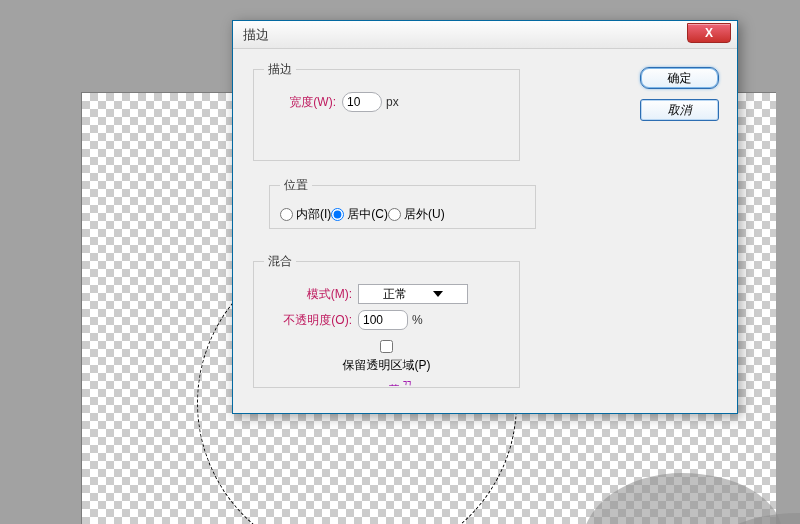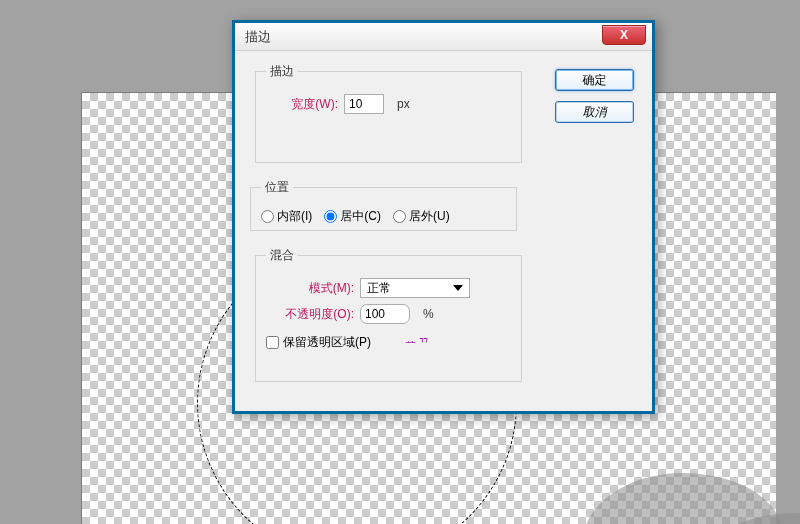--- a/index.html
+++ b/index.html
@@ -41,24 +41,24 @@
     position: absolute;
     background: rgba(140,140,140,0.55);
   }
   .ghost1 { left: 500px; top: 380px; width: 200px; height: 120px; border-radius: 50% 50% 40% 60% / 60% 50% 50% 40%; }
   .ghost2 { left: 620px; top: 420px; width: 160px; height: 100px; border-radius: 60% 40% 50% 50% / 50% 60% 40% 50%; }
 
   .dialog {
     position: absolute;
     left: 232px;
     top: 20px;
-    width: 423px;
+    width: 506px;
     height: 394px;
     background: #f0f0f0;
-    border: 3px solid #0369a1;
+    border: 1px solid #0369a1;
     box-shadow: 3px 3px 12px rgba(0,0,0,0.35);
   }
   .titlebar {
     height: 28px;
     background: linear-gradient(#fdfdfd, #e9e9e9);
     border-bottom: 1px solid #d0d0d0;
     display: flex;
     align-items: center;
     padding-left: 10px;
     position: relative;
@@ -91,80 +91,80 @@
     background: transparent;
     padding: 8px 10px 6px 10px;
     margin: 0;
   }
   legend {
     padding: 0 4px;
     color: #333;
     font-size: 12px;
   }
   .fs-stroke { left: 20px; top: 12px; width: 267px; height: 100px; }
-  .fs-pos    { left: 15px; top: 128px; width: 267px; height: 52px; }
-  .fs-blend  { left: 20px; top: 196px; width: 267px; height: 135px; }
+  .fs-pos    { left: 36px; top: 128px; width: 267px; height: 52px; }
+  .fs-blend  { left: 20px; top: 204px; width: 267px; height: 135px; }
 
   .row { display: flex; align-items: center; margin: 6px 0; }
   .lbl { text-align: right; margin-right: 6px; color: #be185d; }
   .input {
     border: 1px solid #abadb3;
     background: #fff;
     height: 20px;
     padding: 0 4px;
     font-size: 12px;
   }
-  .unit { margin-left: 13px; color: #333; }
+  .unit { margin-left: 4px; color: #333; }
 
   .color-swatch {
     width: 62px;
     height: 20px;
     background: #000;
     border: 1px solid #888;
   }
 
-  .radio-row { display: flex; align-items: flex-end; gap: 12px; padding-top: 4px; }
+  .radio-row { display: flex; align-items: flex-end; padding-top: 4px; }
   .radio-item { display: flex; align-items: center; gap: 3px; }
   .radio-item input { margin: 0; }
 
   .select {
     border: 1px solid #abadb3;
     background: #fff;
     height: 20px;
     width: 110px;
     display: flex;
     align-items: center;
     justify-content: space-between;
-    padding: 0 6px;
+    padding: 0 24px;
   }
   .tri {
     width: 0; height: 0;
     border-left: 5px solid transparent;
     border-right: 5px solid transparent;
     border-top: 6px solid #000;
   }
-  .check-row { display: flex; align-items: center; gap: 4px; margin-top: 10px; }
+  .check-row { display: flex; align-items: center; gap: 4px; margin-top: 10px; flex-direction: column; }
   .check-row input { margin: 0; }
   .strikeish { margin-left: 30px; color: #a21caf; text-decoration: none; letter-spacing: 2px; font-family: Liberation Serif, serif; }
 
   .btn {
     position: absolute;
     width: 79px;
     height: 22px;
     background: linear-gradient(#fefefe, #e6f1fb);
     border: 1px solid #2c6db2;
     border-radius: 3px;
     display: flex;
     align-items: center;
     justify-content: center;
     color: #000;
     font-size: 12px;
     box-shadow: 0 0 0 1px #b8d6f2 inset;
   }
-  .btn.default { box-shadow: 0 0 0 1px #7fb8e9 inset, 0 0 3px #7fb8e9; }
+  .btn.default { box-shadow: 0 0 0 1px #7fb8e9 inset, 0 0 3px #7fb8e9; border-radius: 9px; }
   .btn-ok     { right: 18px; top: 18px; }
   .btn-cancel { right: 18px; top: 50px; font-style: italic; }
 </style>
 </head>
 <body>
 
 <div class="canvas">
   <div class="selection-circle"></div>
   <div class="ghost ghost1"></div>
   <div class="ghost ghost2"></div>
@@ -177,21 +177,21 @@
     <div class="close-btn">
       <span>X</span>
     </div>
   </div>
   <div class="dialog-body">
 
     <fieldset class="fs-stroke">
       <legend>描边</legend>
       <div class="row">
         <span class="lbl" style="width:72px">宽度(W):</span>
-        <input class="input" style="width: 40px;" value="10">
+        <input class="input" style="width: 40px; border-radius: 10px;" value="10">
         <span class="unit">px</span>
       </div>
     </fieldset>
 
     <fieldset class="fs-pos">
       <legend>位置</legend>
       <div class="radio-row">
         <label class="radio-item">
           <input type="radio" name="pos" style="">
           <span>内部(I)</span>

